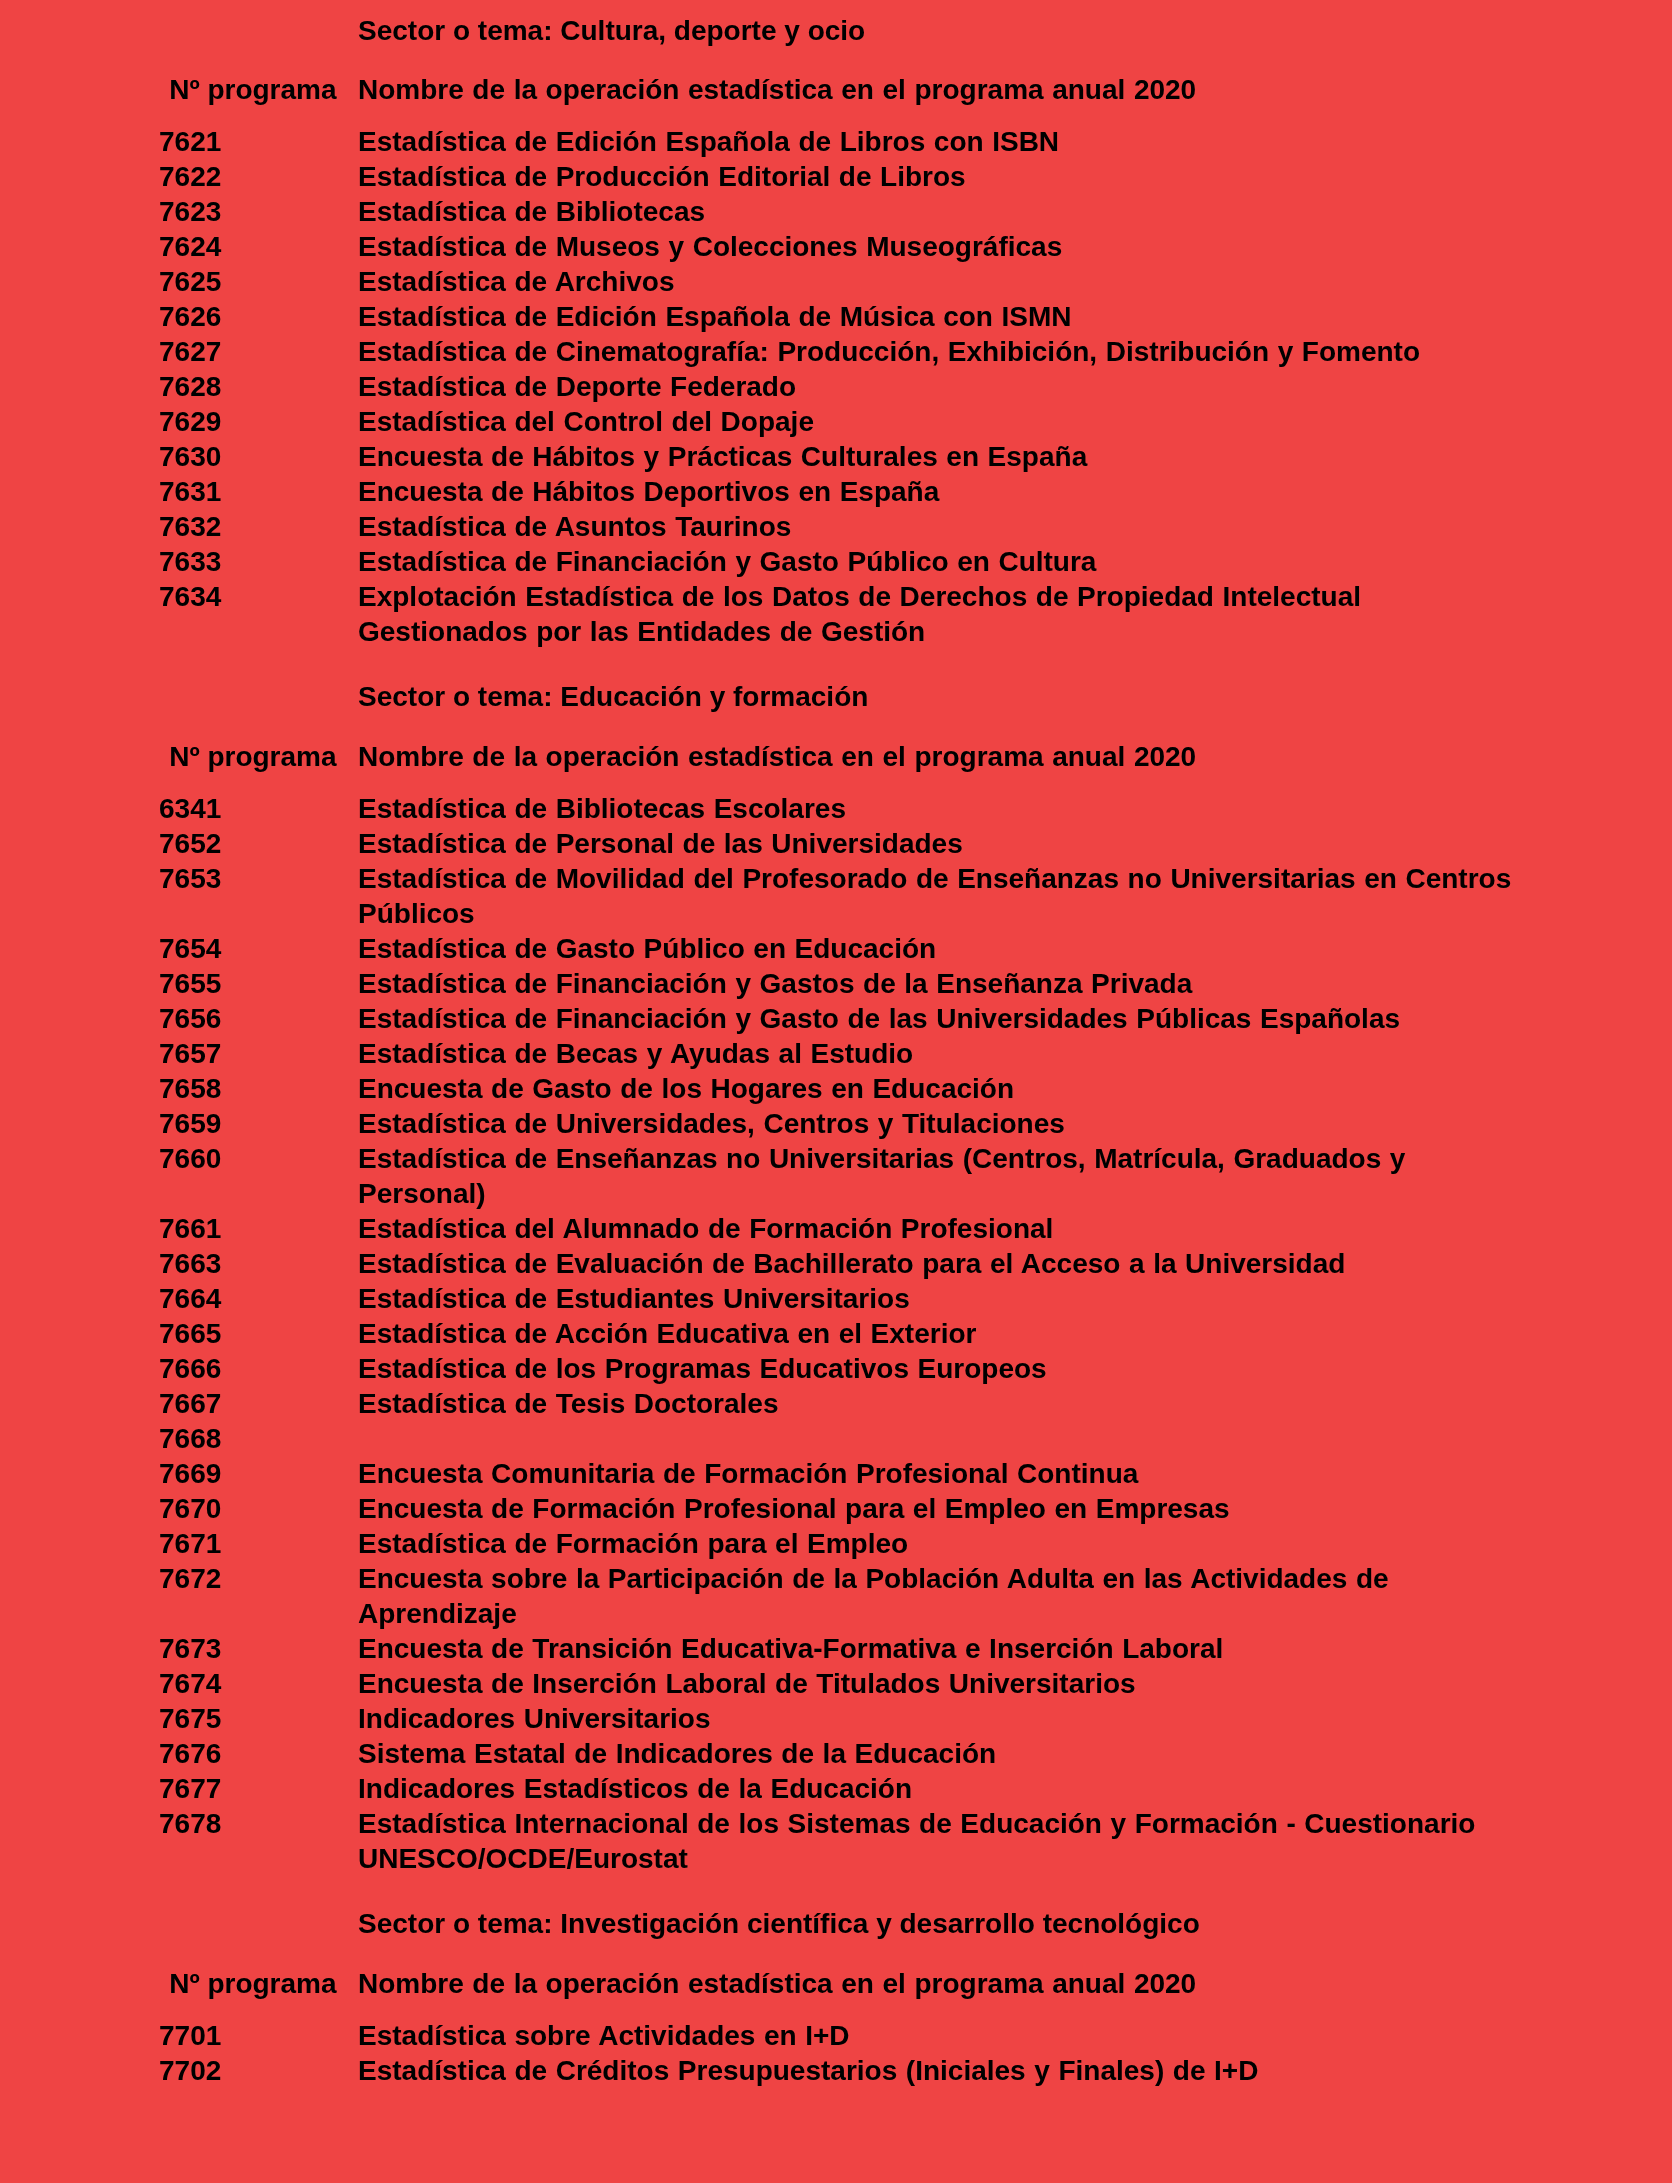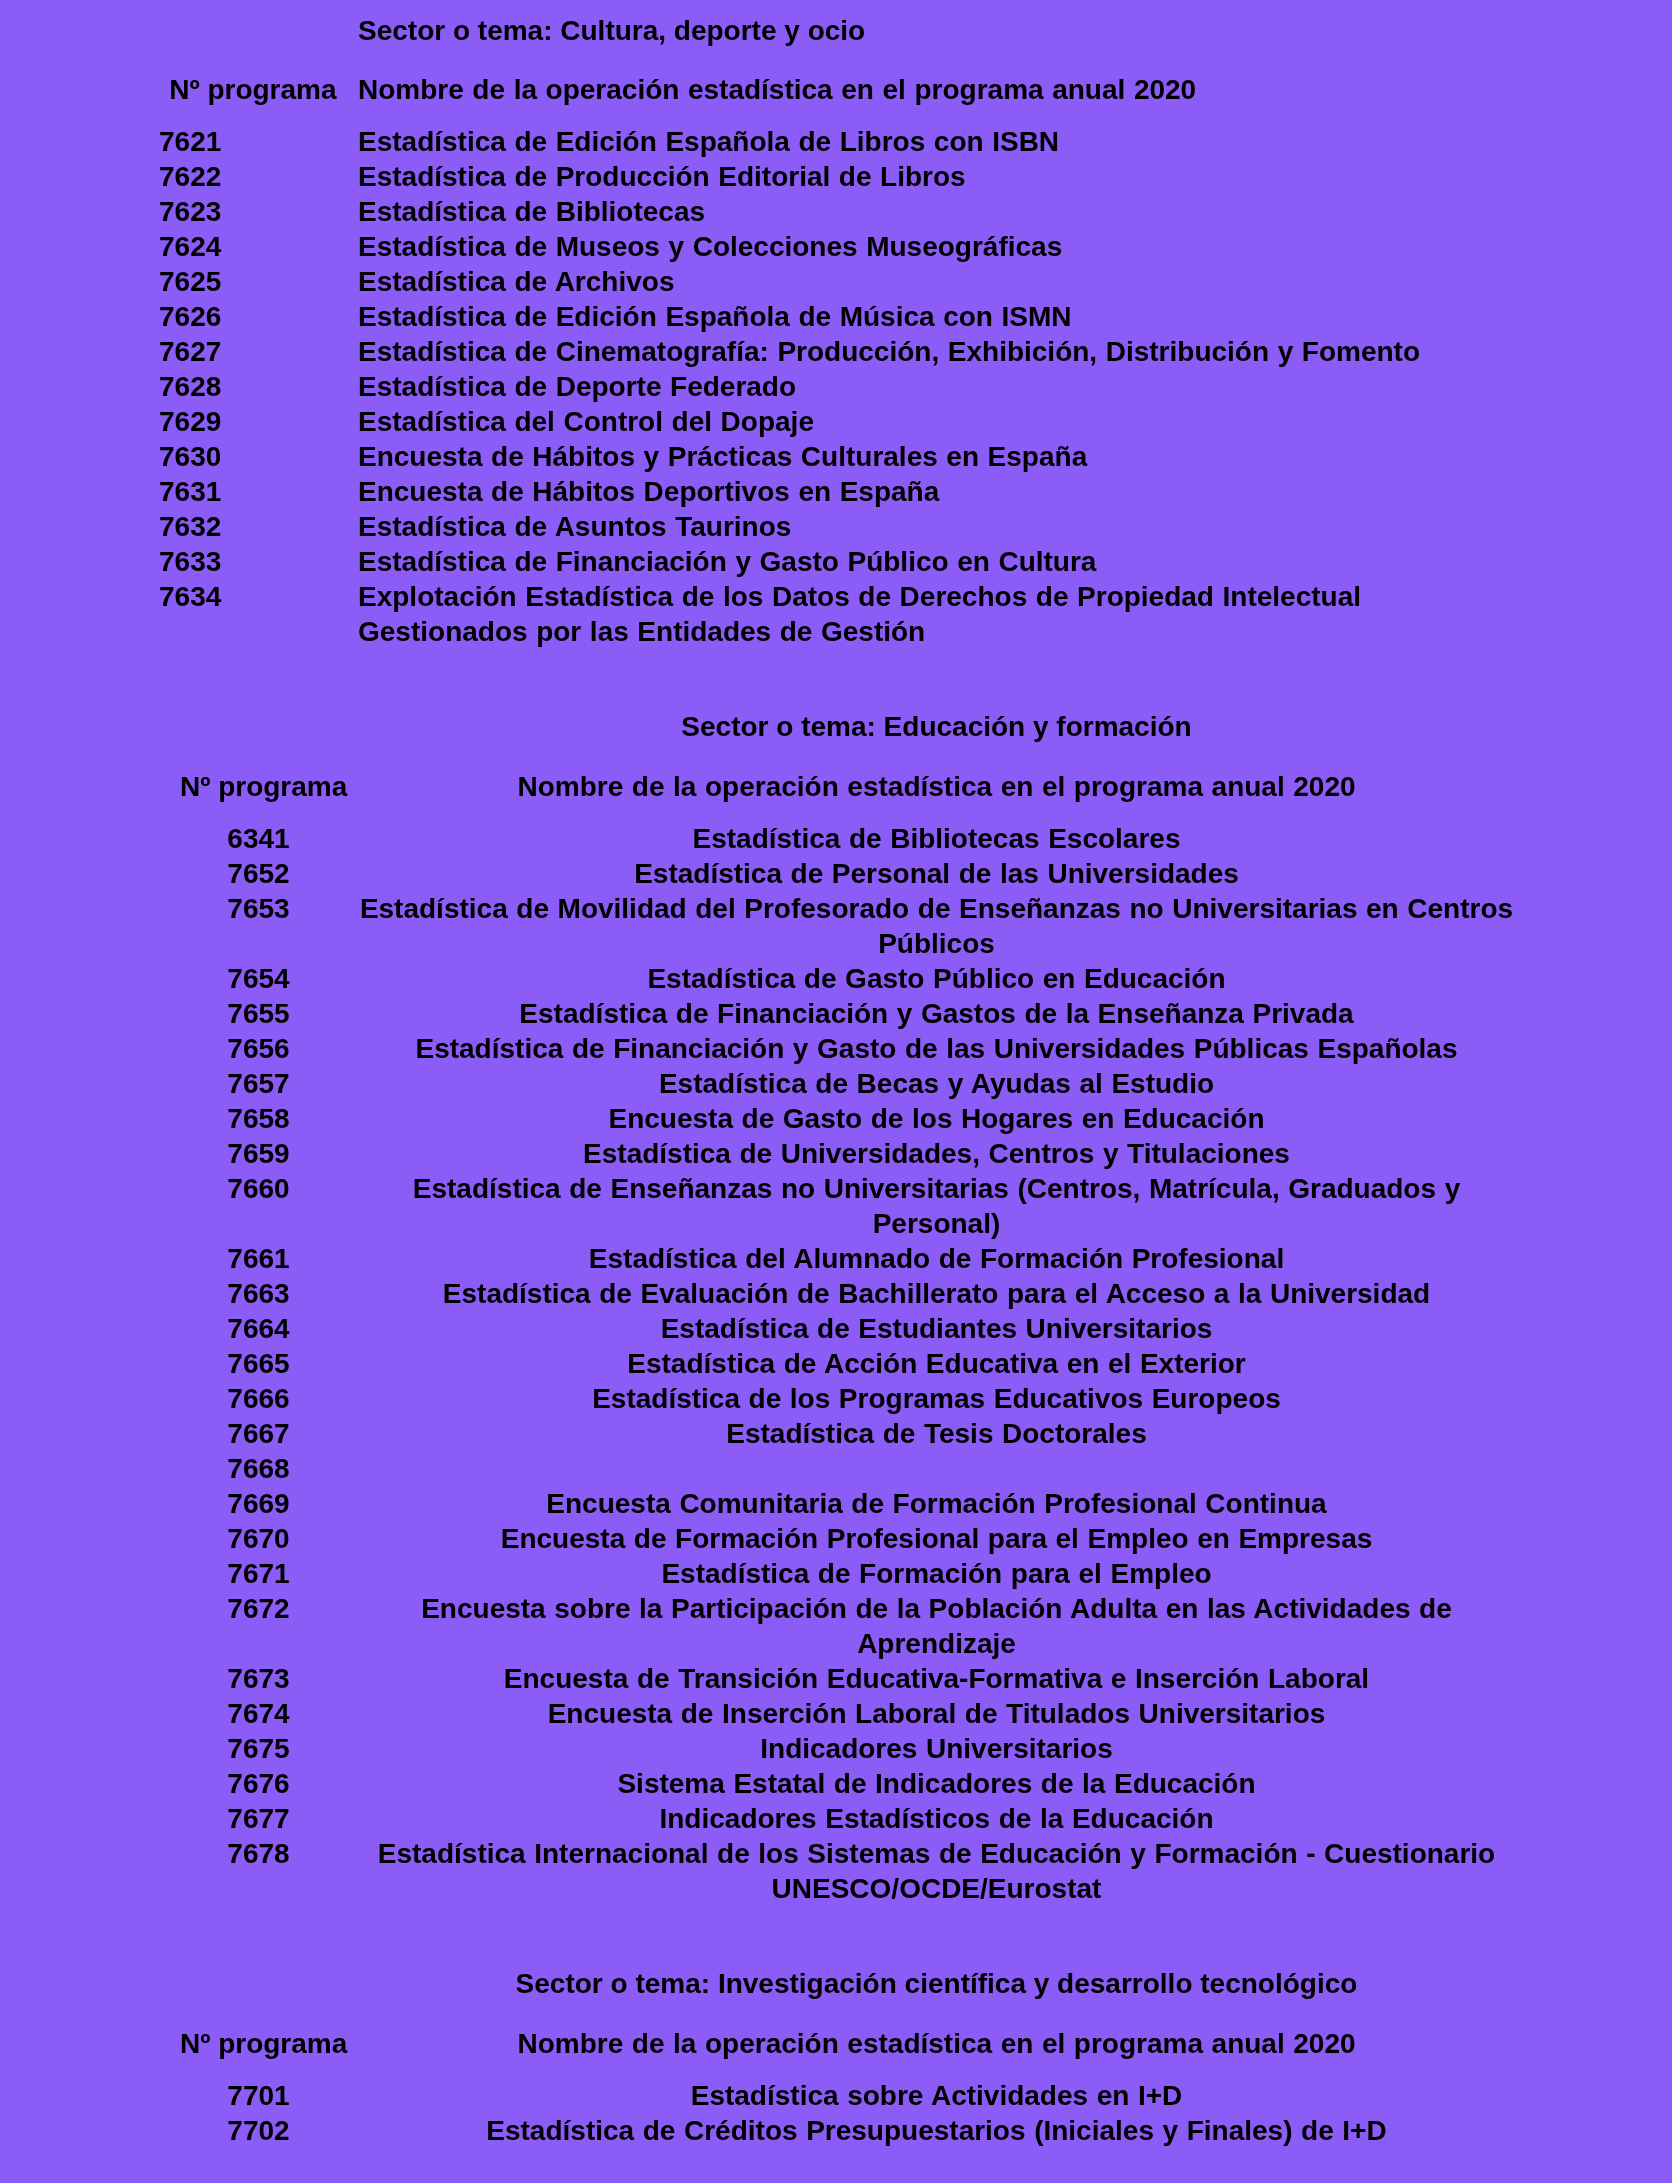--- a/index.html
+++ b/index.html
@@ -6,26 +6,26 @@
   * { margin: 0; padding: 0; box-sizing: border-box; }
   html, body { background: #ffffff; }
   body {
     font-family: "Liberation Sans", "DejaVu Sans", sans-serif;
     color: #000000;
     -webkit-font-smoothing: antialiased;
   }
   .page {
     width: 1672px;
     height: 2183px;
-    background: #8b5cf6;
+    background: #ef4444;
     padding: 12.6px 157px 15.7px 159px;
     overflow: hidden;
   }
   .sector { width: 100%; }
-  .sector + .sector { margin-top: 60px; text-align: center; }
+  .sector + .sector { margin-top: 30px; }
   .sector-title {
     font-size: 28px;
     line-height: 36px;
     font-weight: bold;
     margin-left: 199px; 
     margin-bottom: 23.6px;
     letter-spacing: 0;
   }
   .table-header,
   .row {

